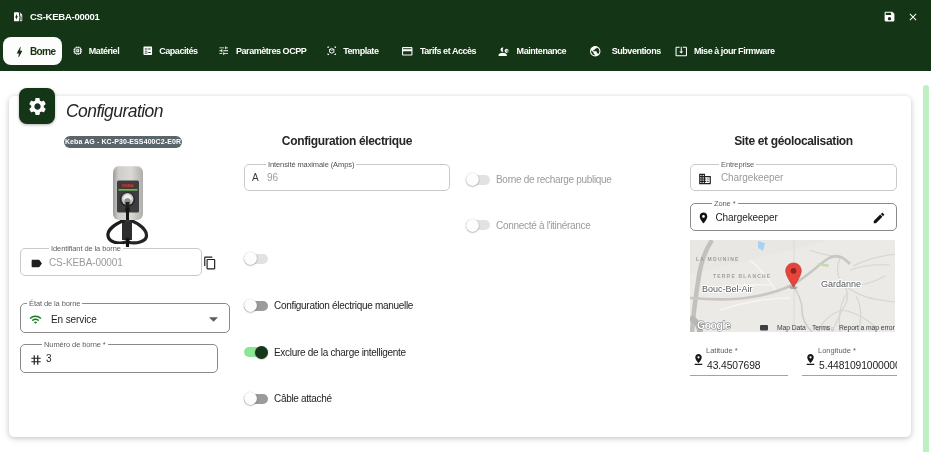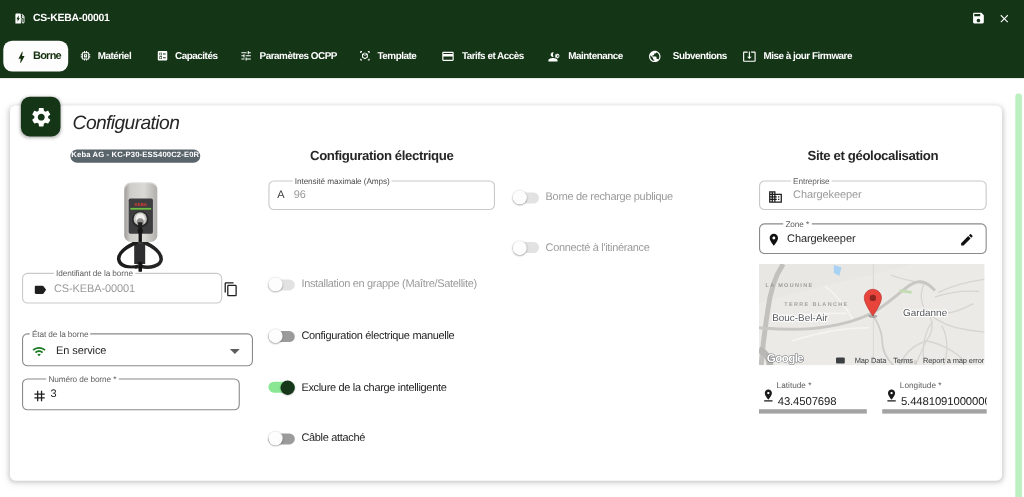--- a/index.html
+++ b/index.html
@@ -36,21 +36,21 @@
 .sw { position:absolute; width:24px; height:13px; }
 .sw .track { position:absolute; left:0; top:1.5px; width:24px; height:10px; border-radius:5px; background:#9b9b9b; }
 .sw .thumb { position:absolute; top:0; left:0; width:13px; height:13px; border-radius:50%; background:#fdfdfd; box-shadow:0 0.5px 1.5px rgba(0,0,0,.45); }
 .sw.on .track { background:#8be793; }
 .sw.on .thumb { left:11px; background:#17371a; box-shadow:0 0.5px 1.5px rgba(0,0,0,.3); }
 .sw.dis .track { background:#e2e2e2; }
 .swlbl { position:absolute; font-size:10px; color:#242424; letter-spacing:-0.3px; white-space:nowrap; }
 .swlbl.dim { color:#9b9b9b; }
 
 
-.ufld { position:absolute; border-bottom:4px solid #a3a3a3; }
+.ufld { position:absolute; border-bottom:1px solid #a3a3a3; }
 .ufld .lbl { position:absolute; font-size:7.5px; color:#5f5f5f; white-space:nowrap; }
 .ufld .val { position:absolute; font-size:10.3px; color:#222; white-space:nowrap; letter-spacing:-0.1px; }
 </style>
 </head>
 <body>
 <div class="page">
 
   <div class="hdr"></div>
   <svg class="abs" style="left:11.5px;top:10px" width="12" height="13.5" viewBox="0 0 24 24">
       <path fill-rule="evenodd" fill="#fff" d="M19.77 7.23l.01-.01-3.72-3.72L15 4.56l2.11 2.11c-.94.36-1.61 1.26-1.61 2.33 0 1.38 1.12 2.5 2.5 2.5.36 0 .69-.08 1-.21v7.21c0 .55-.45 1-1 1s-1-.45-1-1V14c0-1.1-.9-2-2-2h-1V5c0-1.1-.9-2-2-2H6c-1.1 0-2 .9-2 2v16h10v-7.5h1.5v5c0 1.38 1.12 2.5 2.5 2.5s2.5-1.12 2.5-2.5V9c0-.69-.28-1.32-.73-1.77zM18 10c-.55 0-1-.45-1-1s.45-1 1-1 1 .45 1 1-.45 1-1 1zM8 18v-4.5H6L10 6v5h2L8 18z"></path>
@@ -173,21 +173,20 @@
   <div class="colhead" style="left:244px;top:134px;width:206px">Configuration électrique</div>
   <div class="fld" style="left:244px;top:164px;width:206px;height:27px">
     <div class="lbl" style="left:21px;color:#4f4f4f">Intensité maximale (Amps)</div>
     <div class="val dark" style="left:7px;top:7px;color:#3a3a3a">A</div>
     <div class="val" style="left:22px;top:7px">96</div>
   </div>
   <div class="sw dis" style="left:244px;top:252px">
       <div class="track"></div>
       <div class="thumb"></div>
     </div>
-  <div class="swlbl dim" style="left:274px;top:253px">Installation en grappe (Maître/Satellite)</div>
   <div class="sw" style="left:244px;top:299px">
       <div class="track"></div>
       <div class="thumb"></div>
     </div>
   <div class="swlbl" style="left:274px;top:300px">Configuration électrique manuelle</div>
   <div class="sw on" style="left:244px;top:345.5px">
       <div class="track"></div>
       <div class="thumb"></div>
     </div>
   <div class="swlbl" style="left:274px;top:346.5px">Exclure de la charge intelligente</div>

